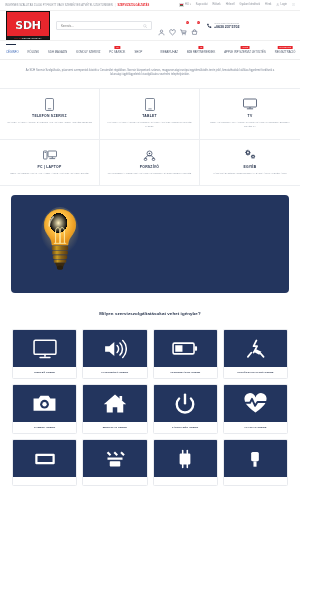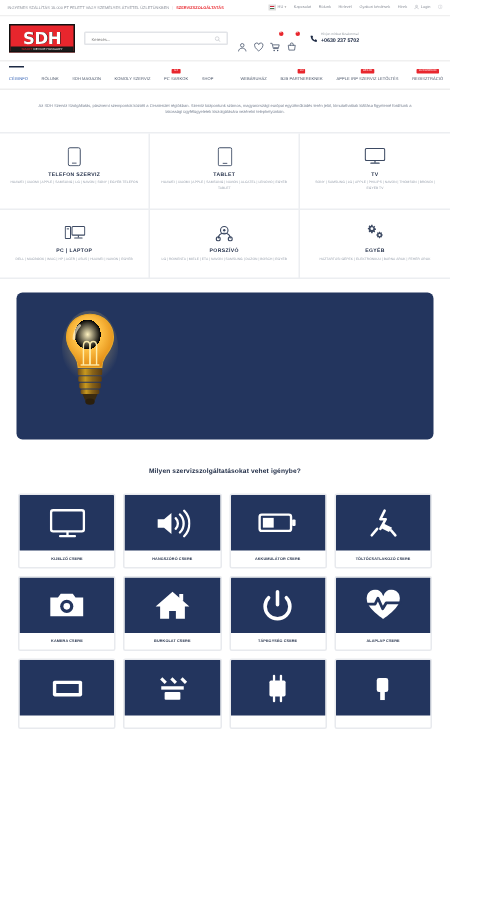--- a/index.html
+++ b/index.html
@@ -40,21 +40,21 @@
   
   .header {
     height: 29px;
     display: flex;
     align-items: center;
     padding: 0 6px;
     gap: 6px;
     background: #fff;
   }
   .logo {
-    width: 44px; height: 19px;
+    width: 44px; height: 29px;
     background: #e8262d;
     border: .6px solid #111;
     display: flex; flex-direction: column;
     align-items: center; justify-content: center;
     flex-shrink: 0;
     position: relative;
   }
   .logo-text {
     color: #ffffff;
     font-weight: bold;

